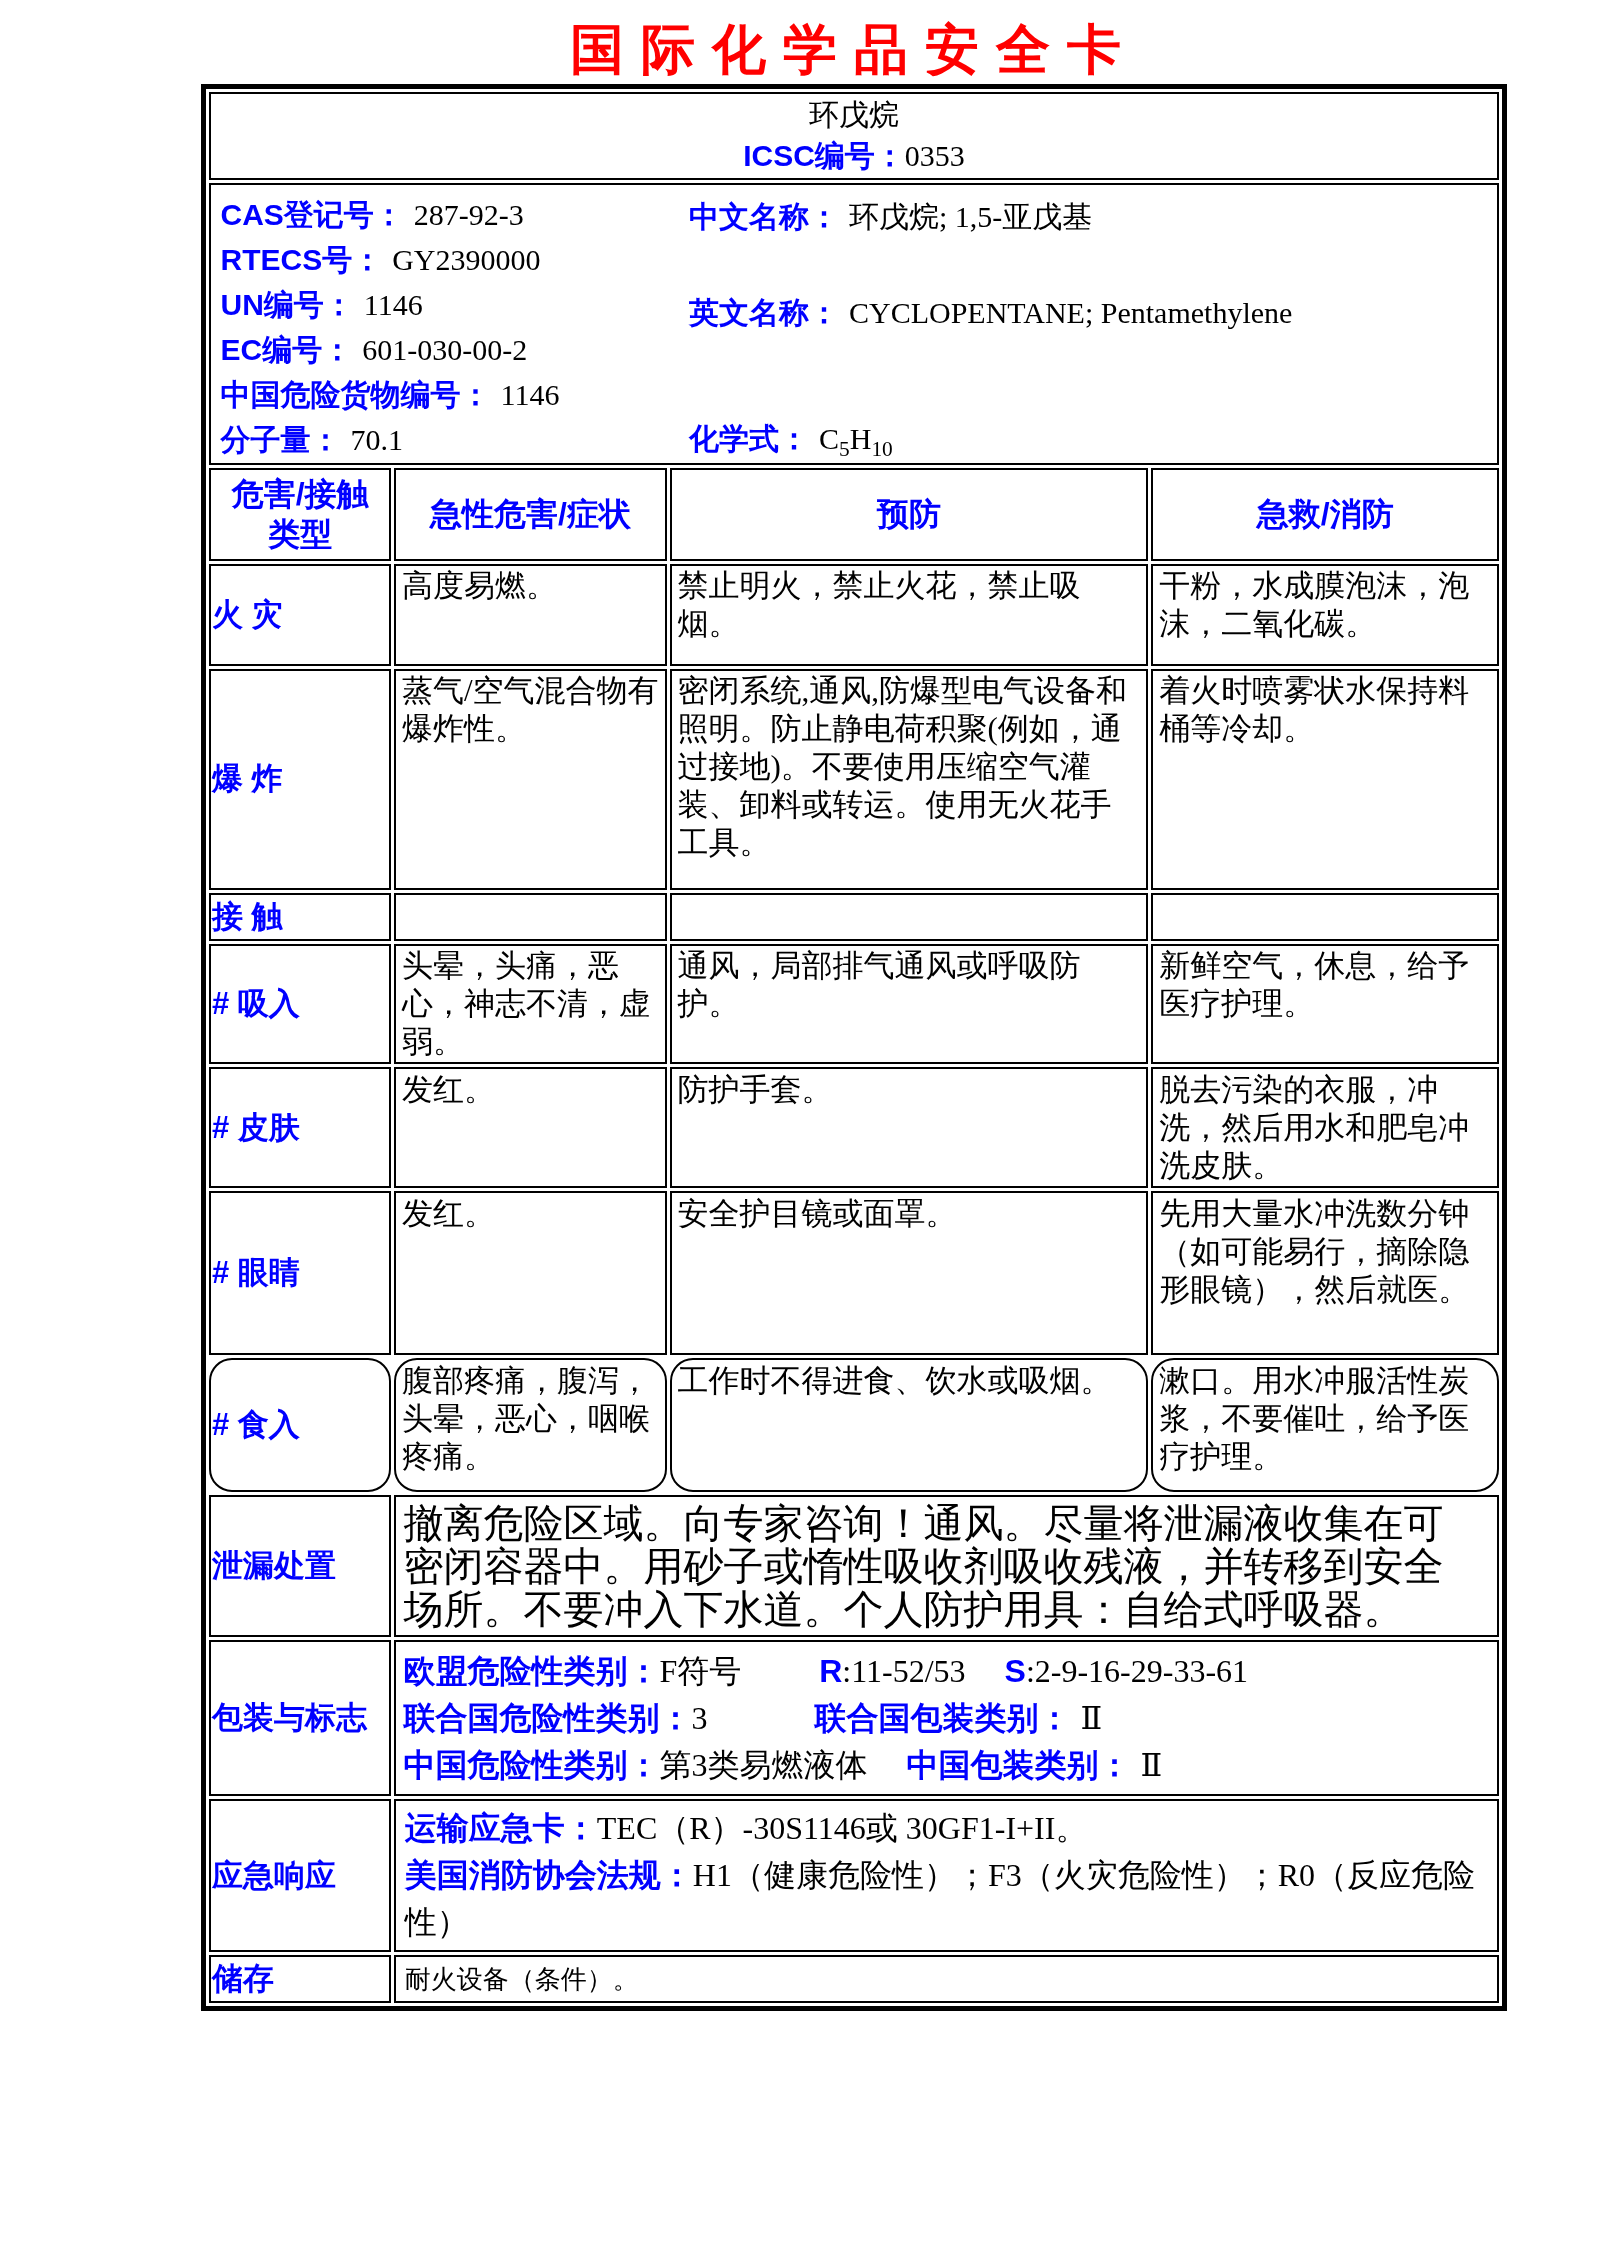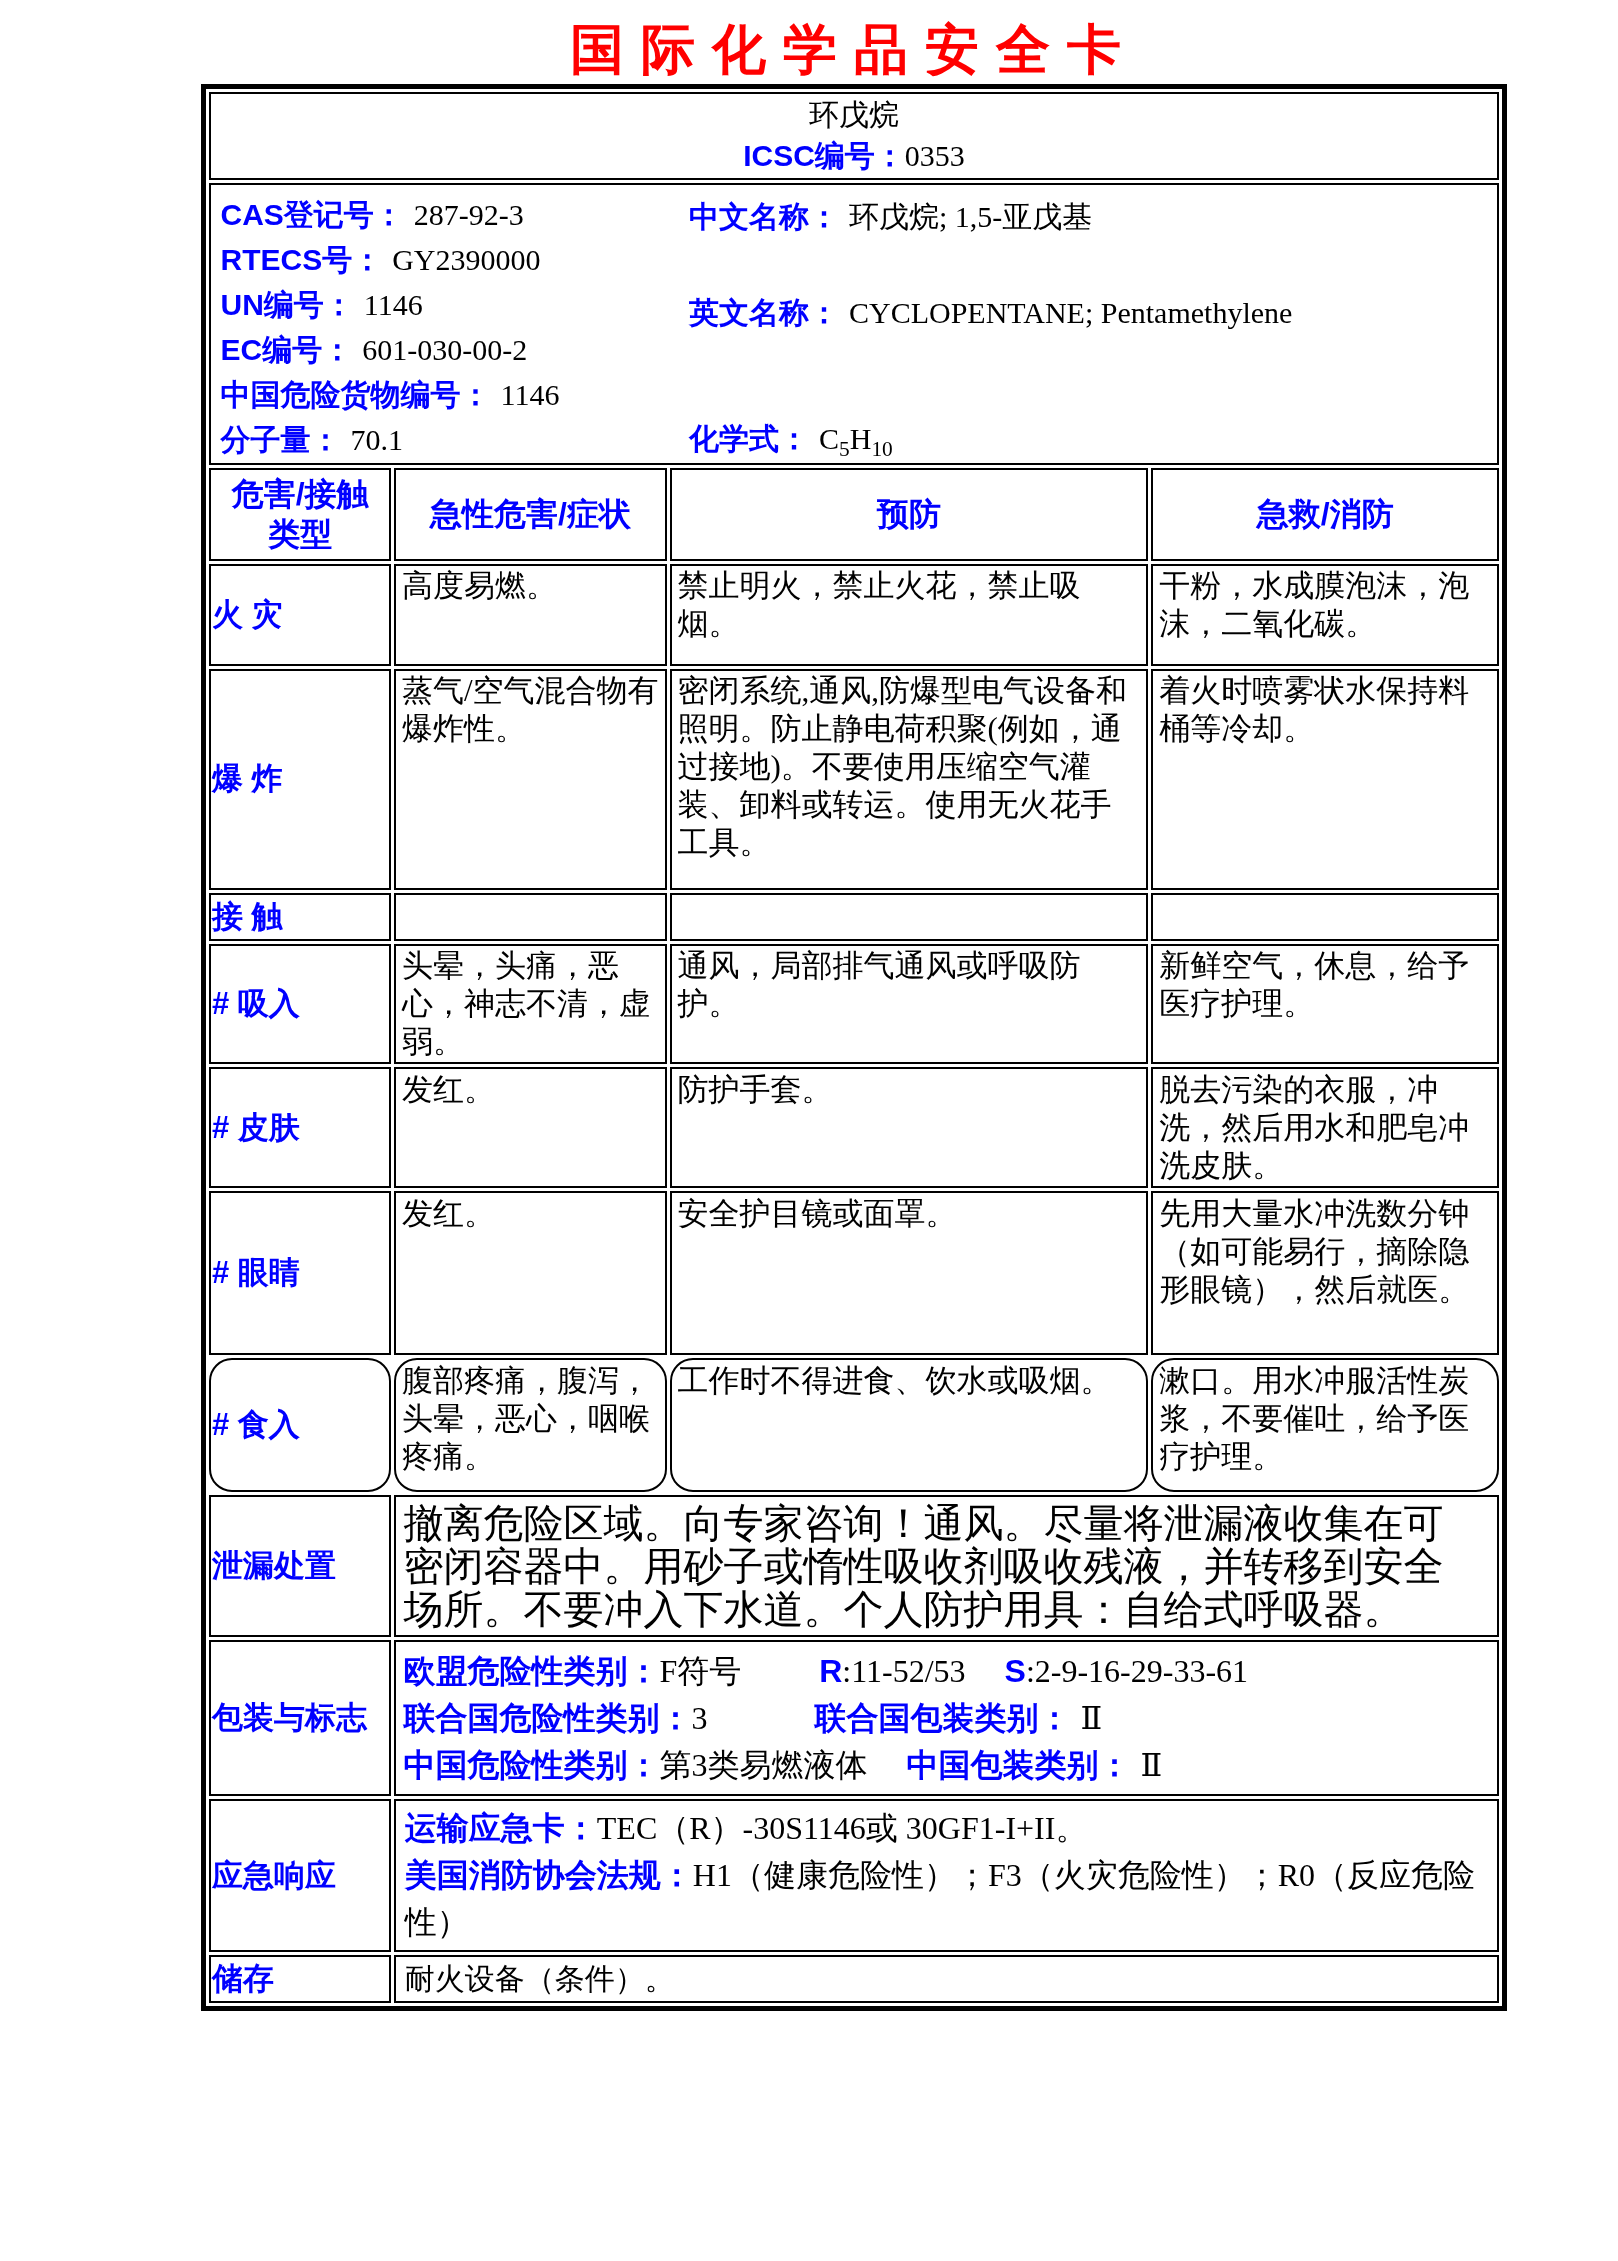--- a/index.html
+++ b/index.html
@@ -55,21 +55,21 @@
     color:var(--blue,#0000FF); font-family:"Liberation Sans","DejaVu Sans",sans-serif; font-weight:bold;
   }
   .content { font-size:31px; line-height:38px; padding:1.4px 5.7px; }
   .spill-content { vertical-align:middle; font-size:40px; line-height:43px; padding:4.3px 18.5px 4.3px 7.1px; }
   .pack-content  { vertical-align:middle; padding:5.7px 7.1px; font-size:32px; }
   .pack-line { line-height:47px; white-space:nowrap; }
   .g55  { display:inline-block; width:39px; }
   .g110 { display:inline-block; width:78px; }
   .g150 { display:inline-block; width:107px; }
   .emerg-content { vertical-align:middle; font-size:32px; line-height:47px; padding:2.8px 8.5px; }
-  .store-content { vertical-align:middle; font-size:30px; padding:0 8.5px; }
+  .store-content { vertical-align:middle; font-size:26px; padding:0 8.5px; }
 </style>
 </head>
 <body>
 
 <div class="title-wrap">
   <h1 class="title">国际化学品安全卡</h1>
 </div>
 
 <div class="card-wrap">
 <table class="card">

